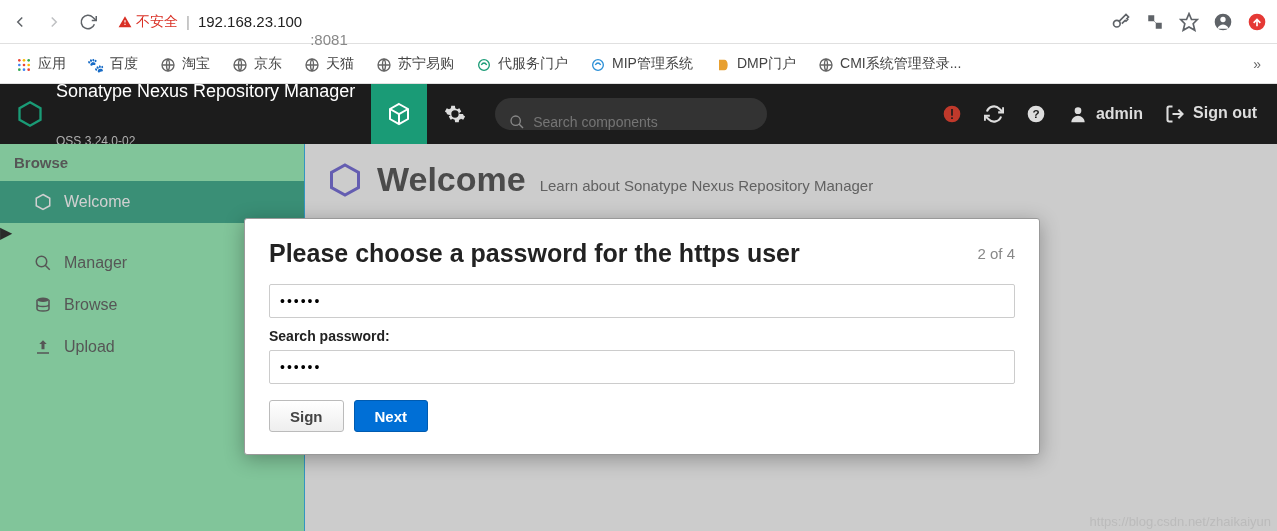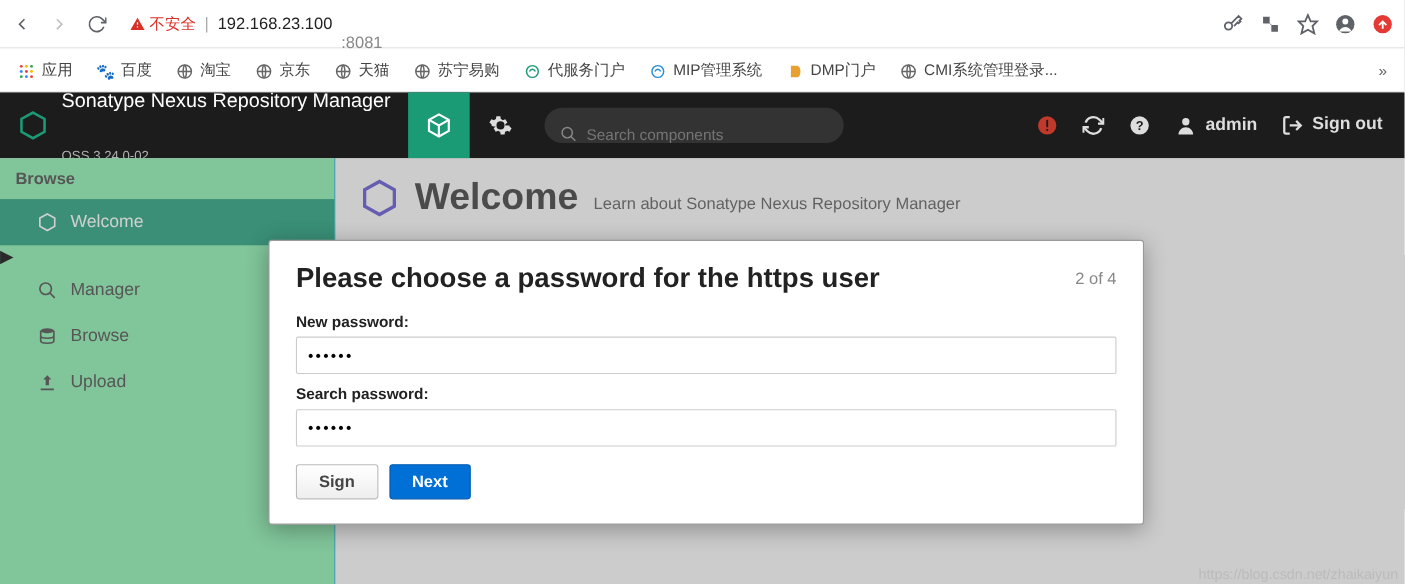--- a/index.html
+++ b/index.html
@@ -339,21 +339,20 @@
         <span class="desc">Learn about Sonatype Nexus Repository Manager</span>
       </div>
     </div>
 
     <div class="overlay"></div>
     <div class="modal">
       <div class="modal-hdr">
         <div class="modal-title">Please choose a password for the https user</div>
         <div class="modal-step">2 of 4</div>
       </div>
-      <label>New password:</label>
       <input type="password" value="••••••" style="">
       <label>Search password:</label>
       <input type="password" value="••••••" style="">
       <div class="modal-btns">
         <button class="btn">Sign</button>
         <button class="btn primary">Next</button>
       </div>
     </div>
   </div>
 

